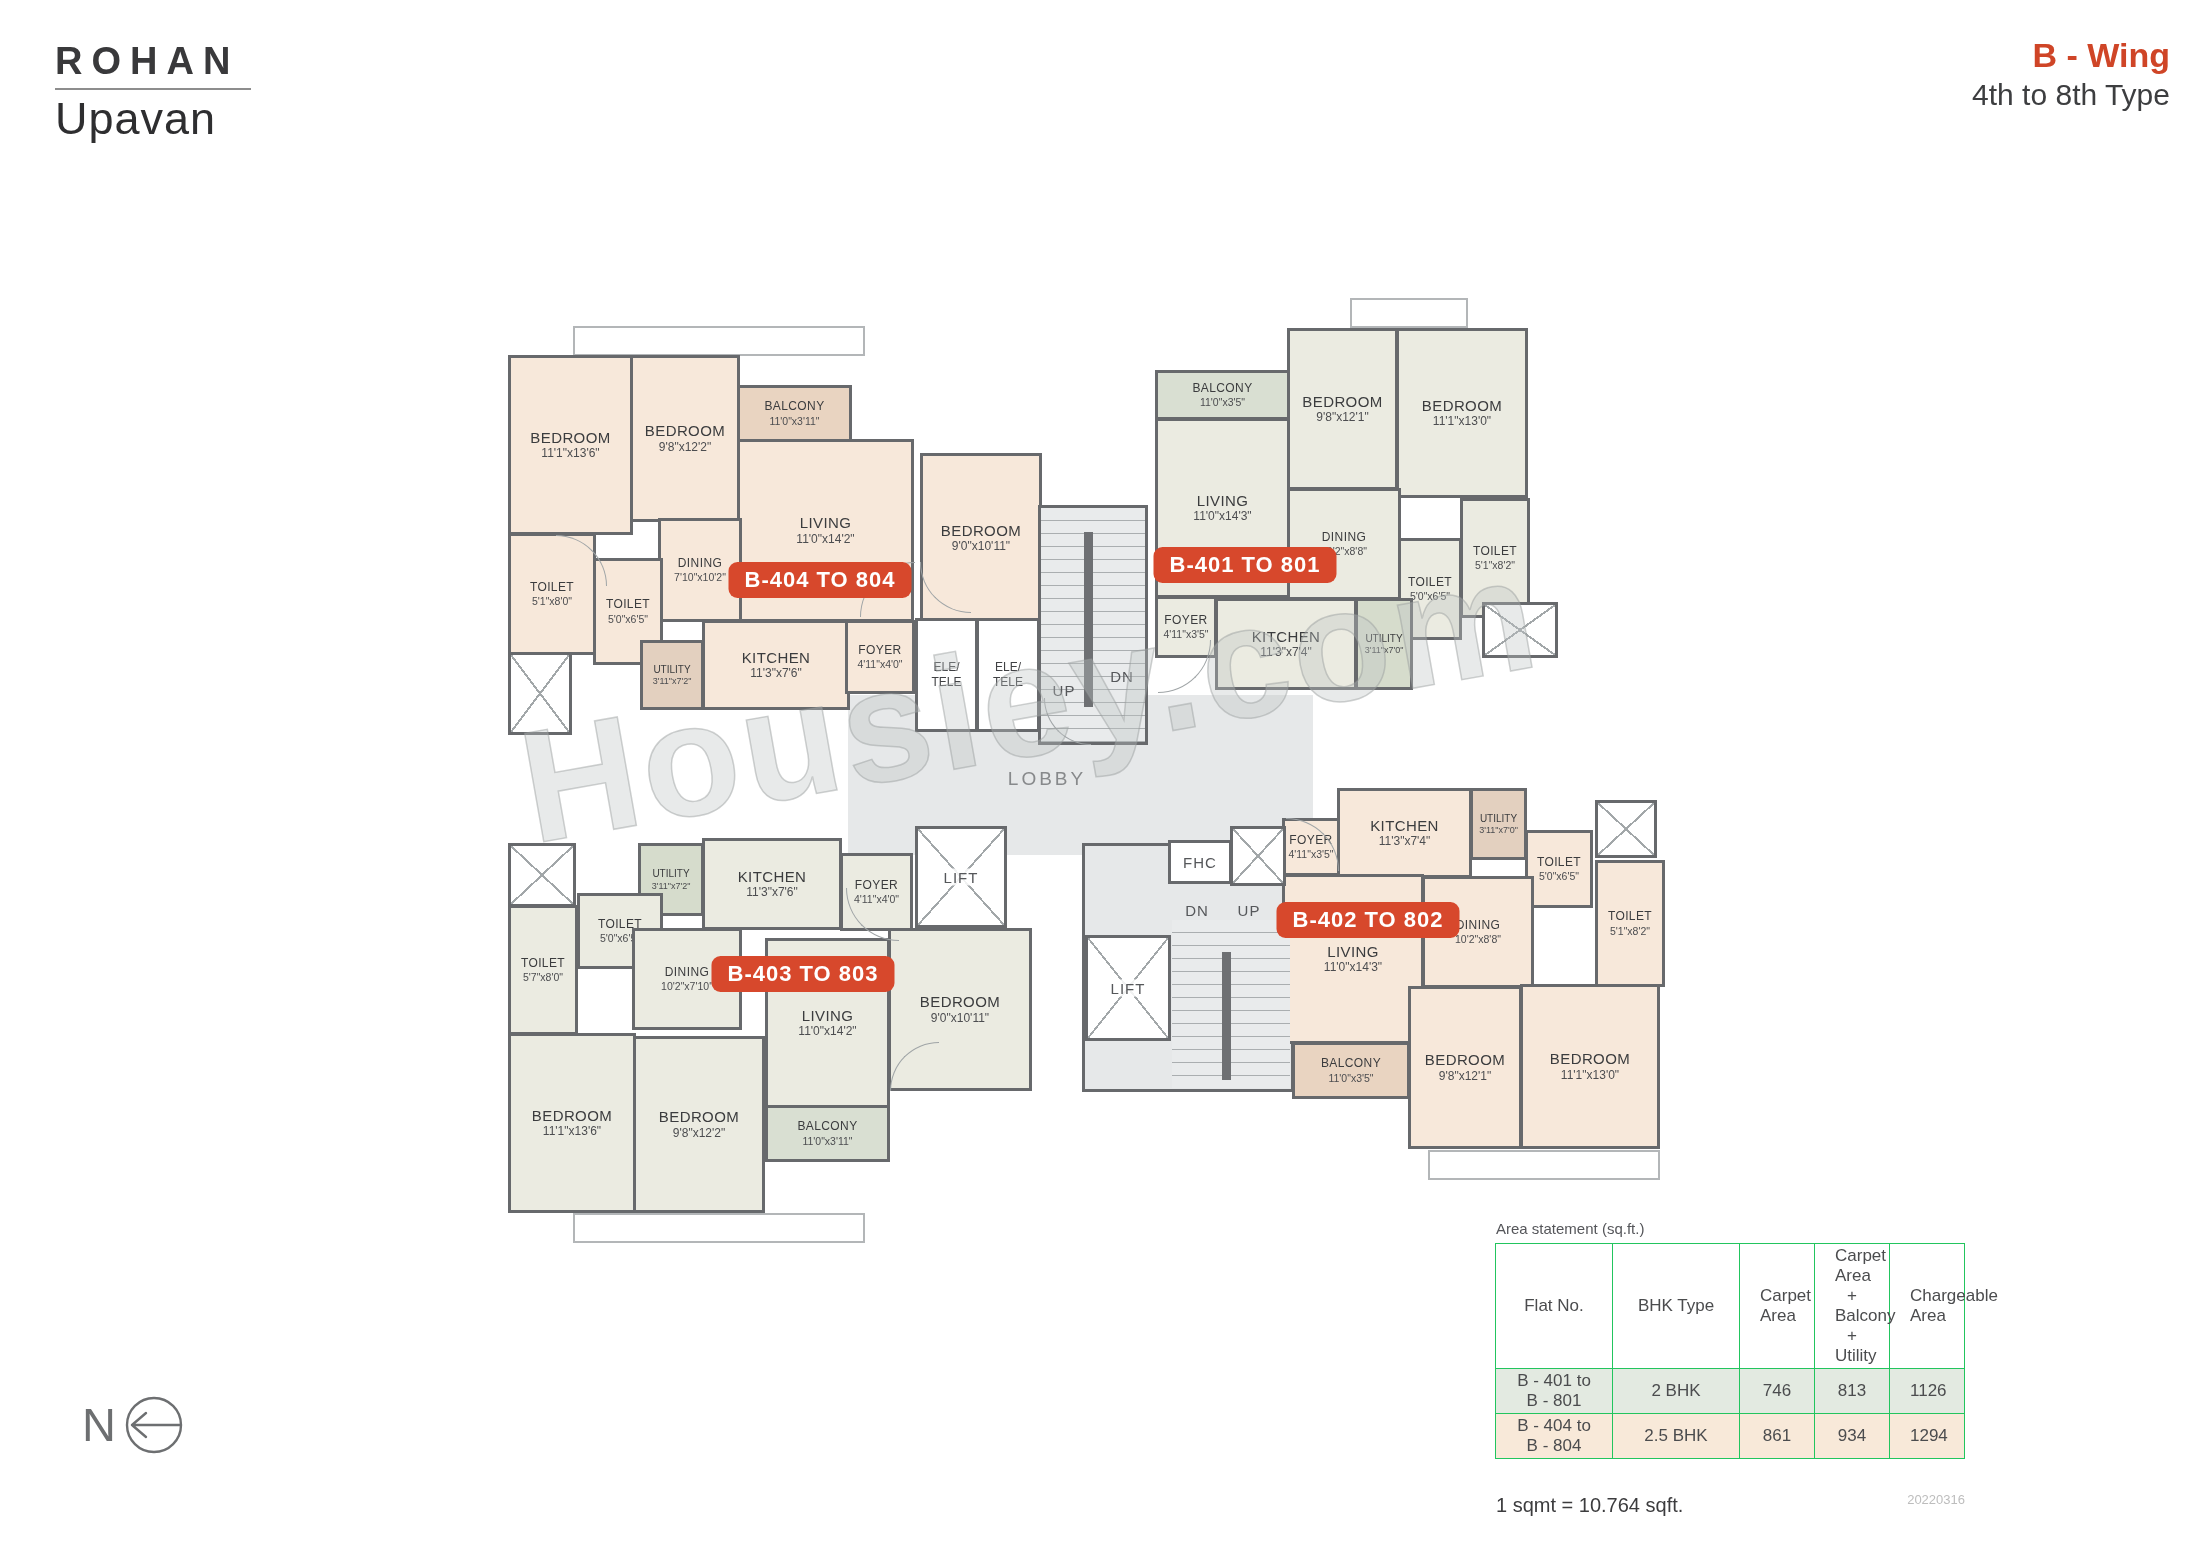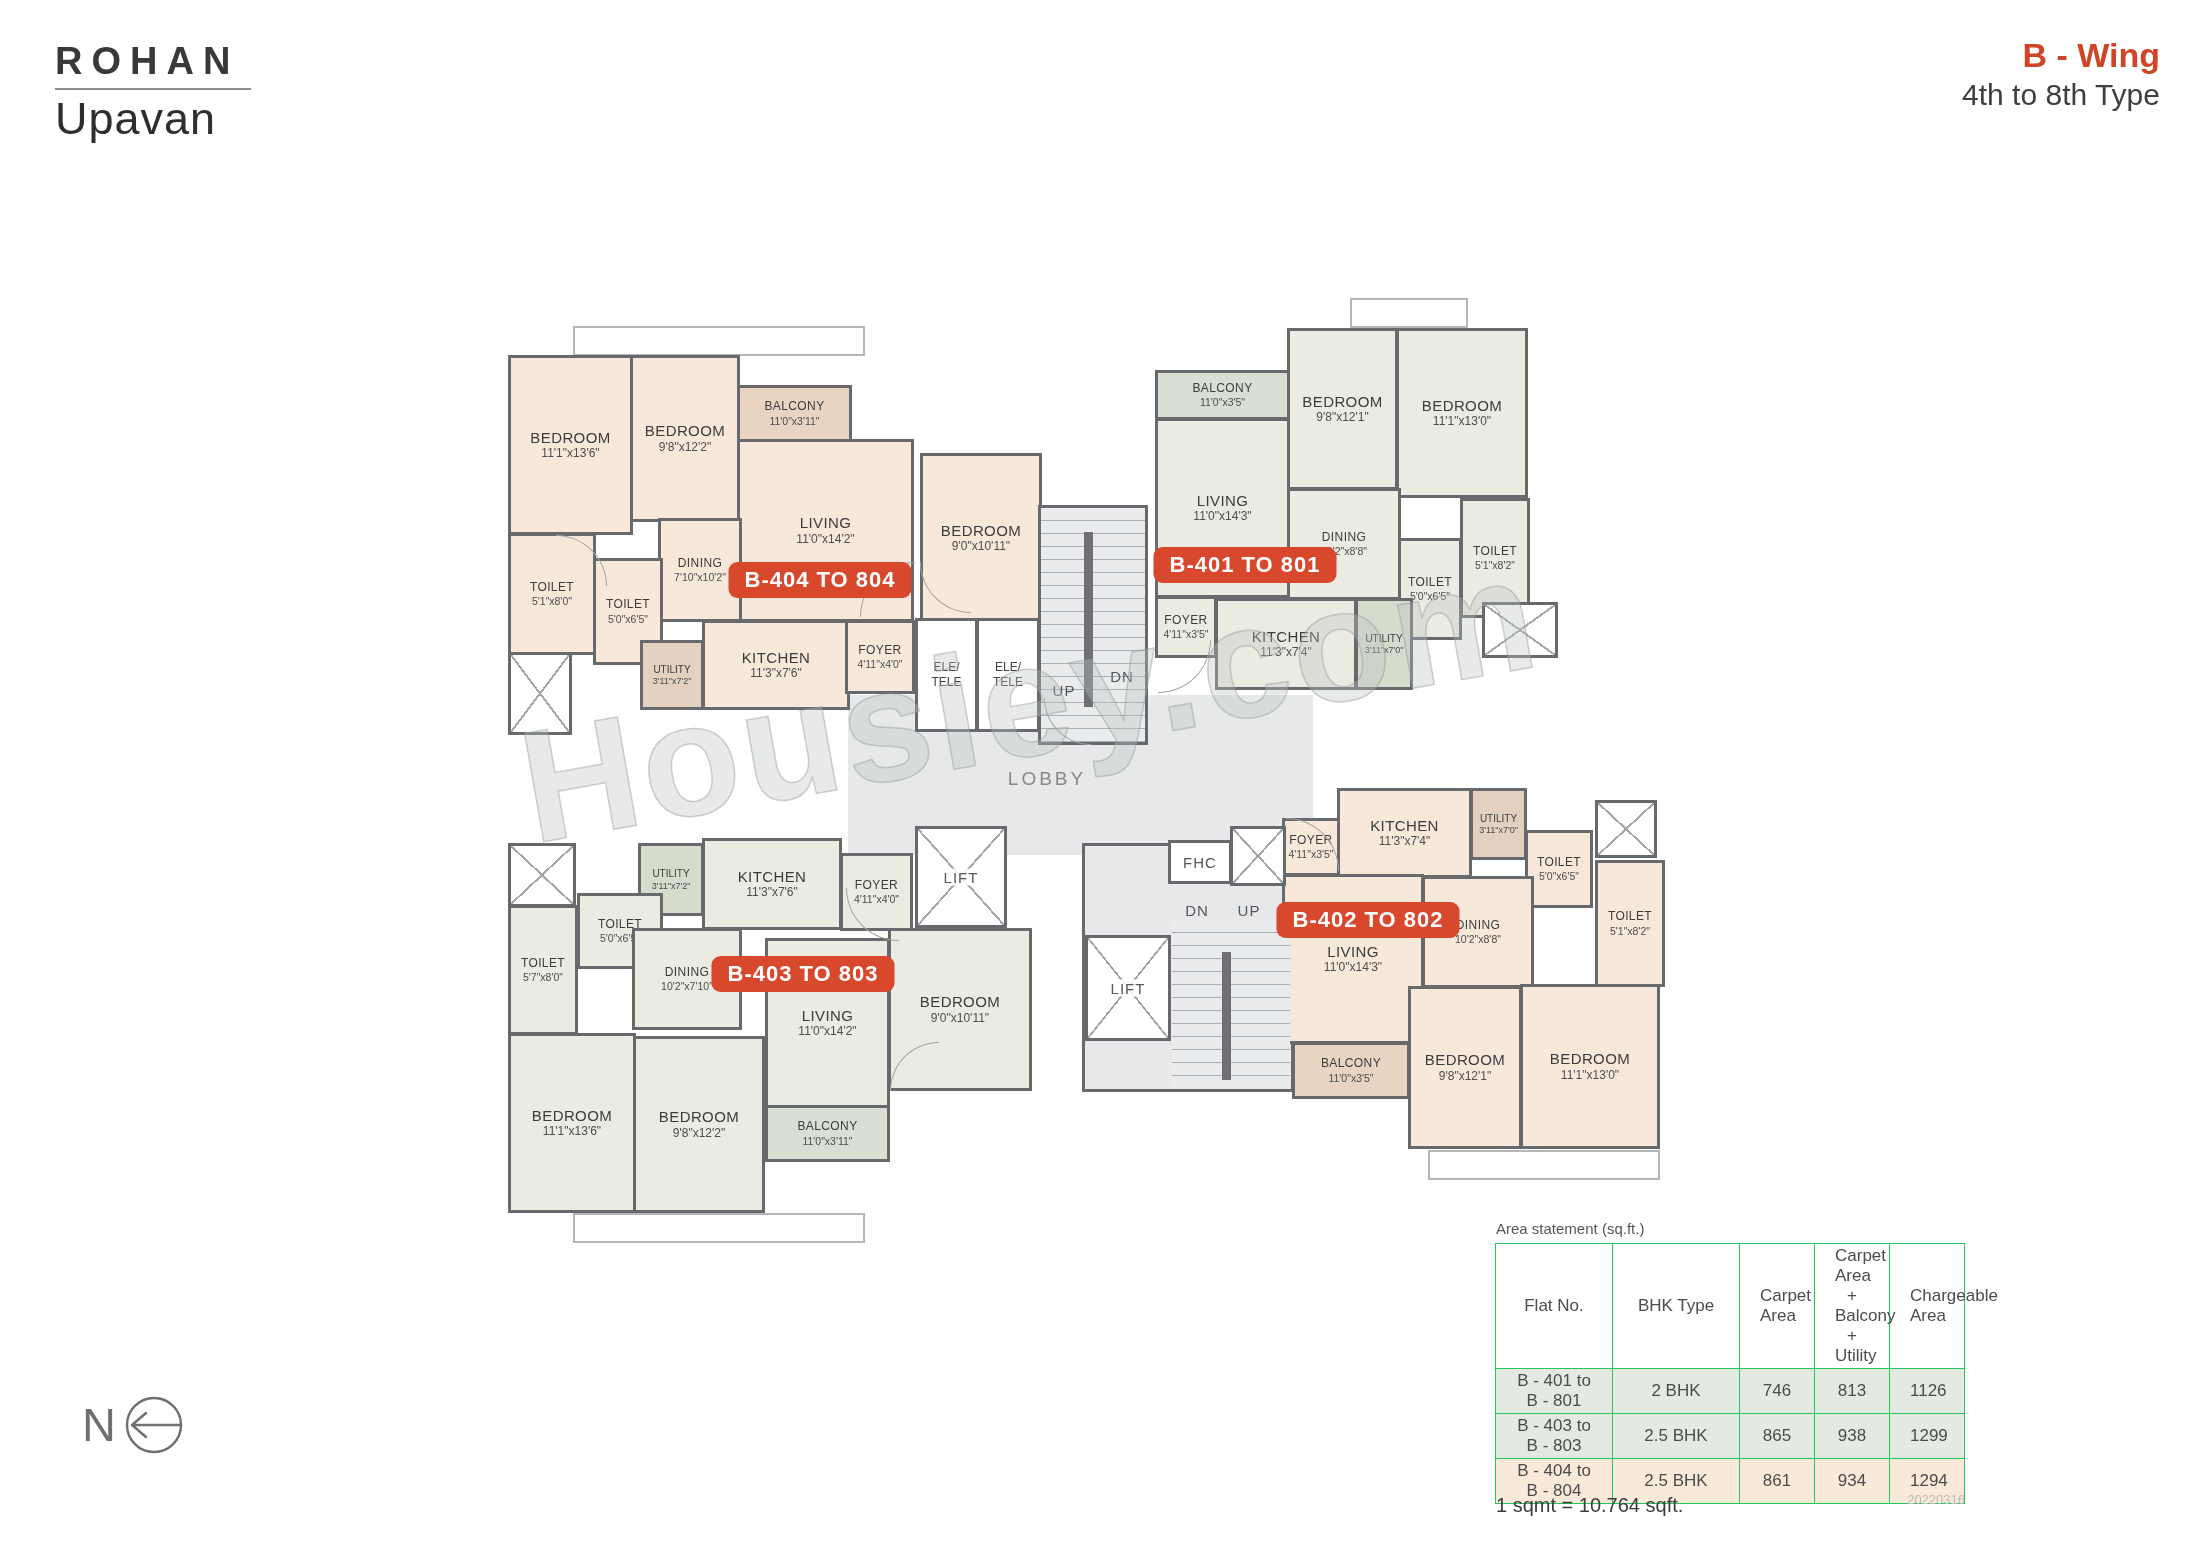--- a/index.html
+++ b/index.html
@@ -3,21 +3,21 @@
 <meta charset="utf-8">
 <style>
   html,body{margin:0;padding:0;background:#fff;}
   body{width:2202px;height:1557px;position:relative;overflow:hidden;
        font-family:"Liberation Sans", sans-serif;}
   
   .brand{position:absolute;left:55px;top:40px;}
   .brand1{font-size:38px;font-weight:bold;letter-spacing:9px;color:#39393b;}
   .brand-rule{height:2px;background:#8d8d8d;width:196px;margin:5px 0 3px;}
   .brand2{font-size:45px;color:#2e2e30;letter-spacing:1px;font-weight:400;}
-  .titleblock{position:absolute;right:42px;top:36px;text-align:right;}
+  .titleblock{position:absolute;right:32px;top:36px;text-align:right;}
   .wing{font-size:34px;font-weight:bold;color:#cf4527;}
   .floors{font-size:30px;color:#3d3e40;margin-top:3px;}
   
   .room{position:absolute;box-sizing:border-box;border:3px solid #67696c;
         display:flex;flex-direction:column;align-items:center;justify-content:center;
         text-align:center;line-height:1.15;}
   .u-peach{background:#f7e8da;}
   .u-sage{background:#ebebe1;}
   .b-tan{background:#e9d4c1;}
   .b-sage{background:#d9dfd2;}
@@ -345,27 +345,20 @@
     </tr>
   </thead>
   <tbody>
     <tr class="rg">
       <td>B - 401 to B - 801</td>
       <td>2 BHK</td>
       <td>746</td>
       <td>813</td>
       <td>1126</td>
     </tr>
-    <tr class="rg">
-      <td>B - 403 to B - 803</td>
-      <td>2.5 BHK</td>
-      <td>865</td>
-      <td>938</td>
-      <td>1299</td>
-    </tr>
     <tr class="rp">
       <td>B - 404 to B - 804</td>
       <td>2.5 BHK</td>
       <td>861</td>
       <td>934</td>
       <td>1294</td>
     </tr>
   </tbody>
 </table>
 <div class="footnote">1 sqmt = 10.764 sqft.</div>

